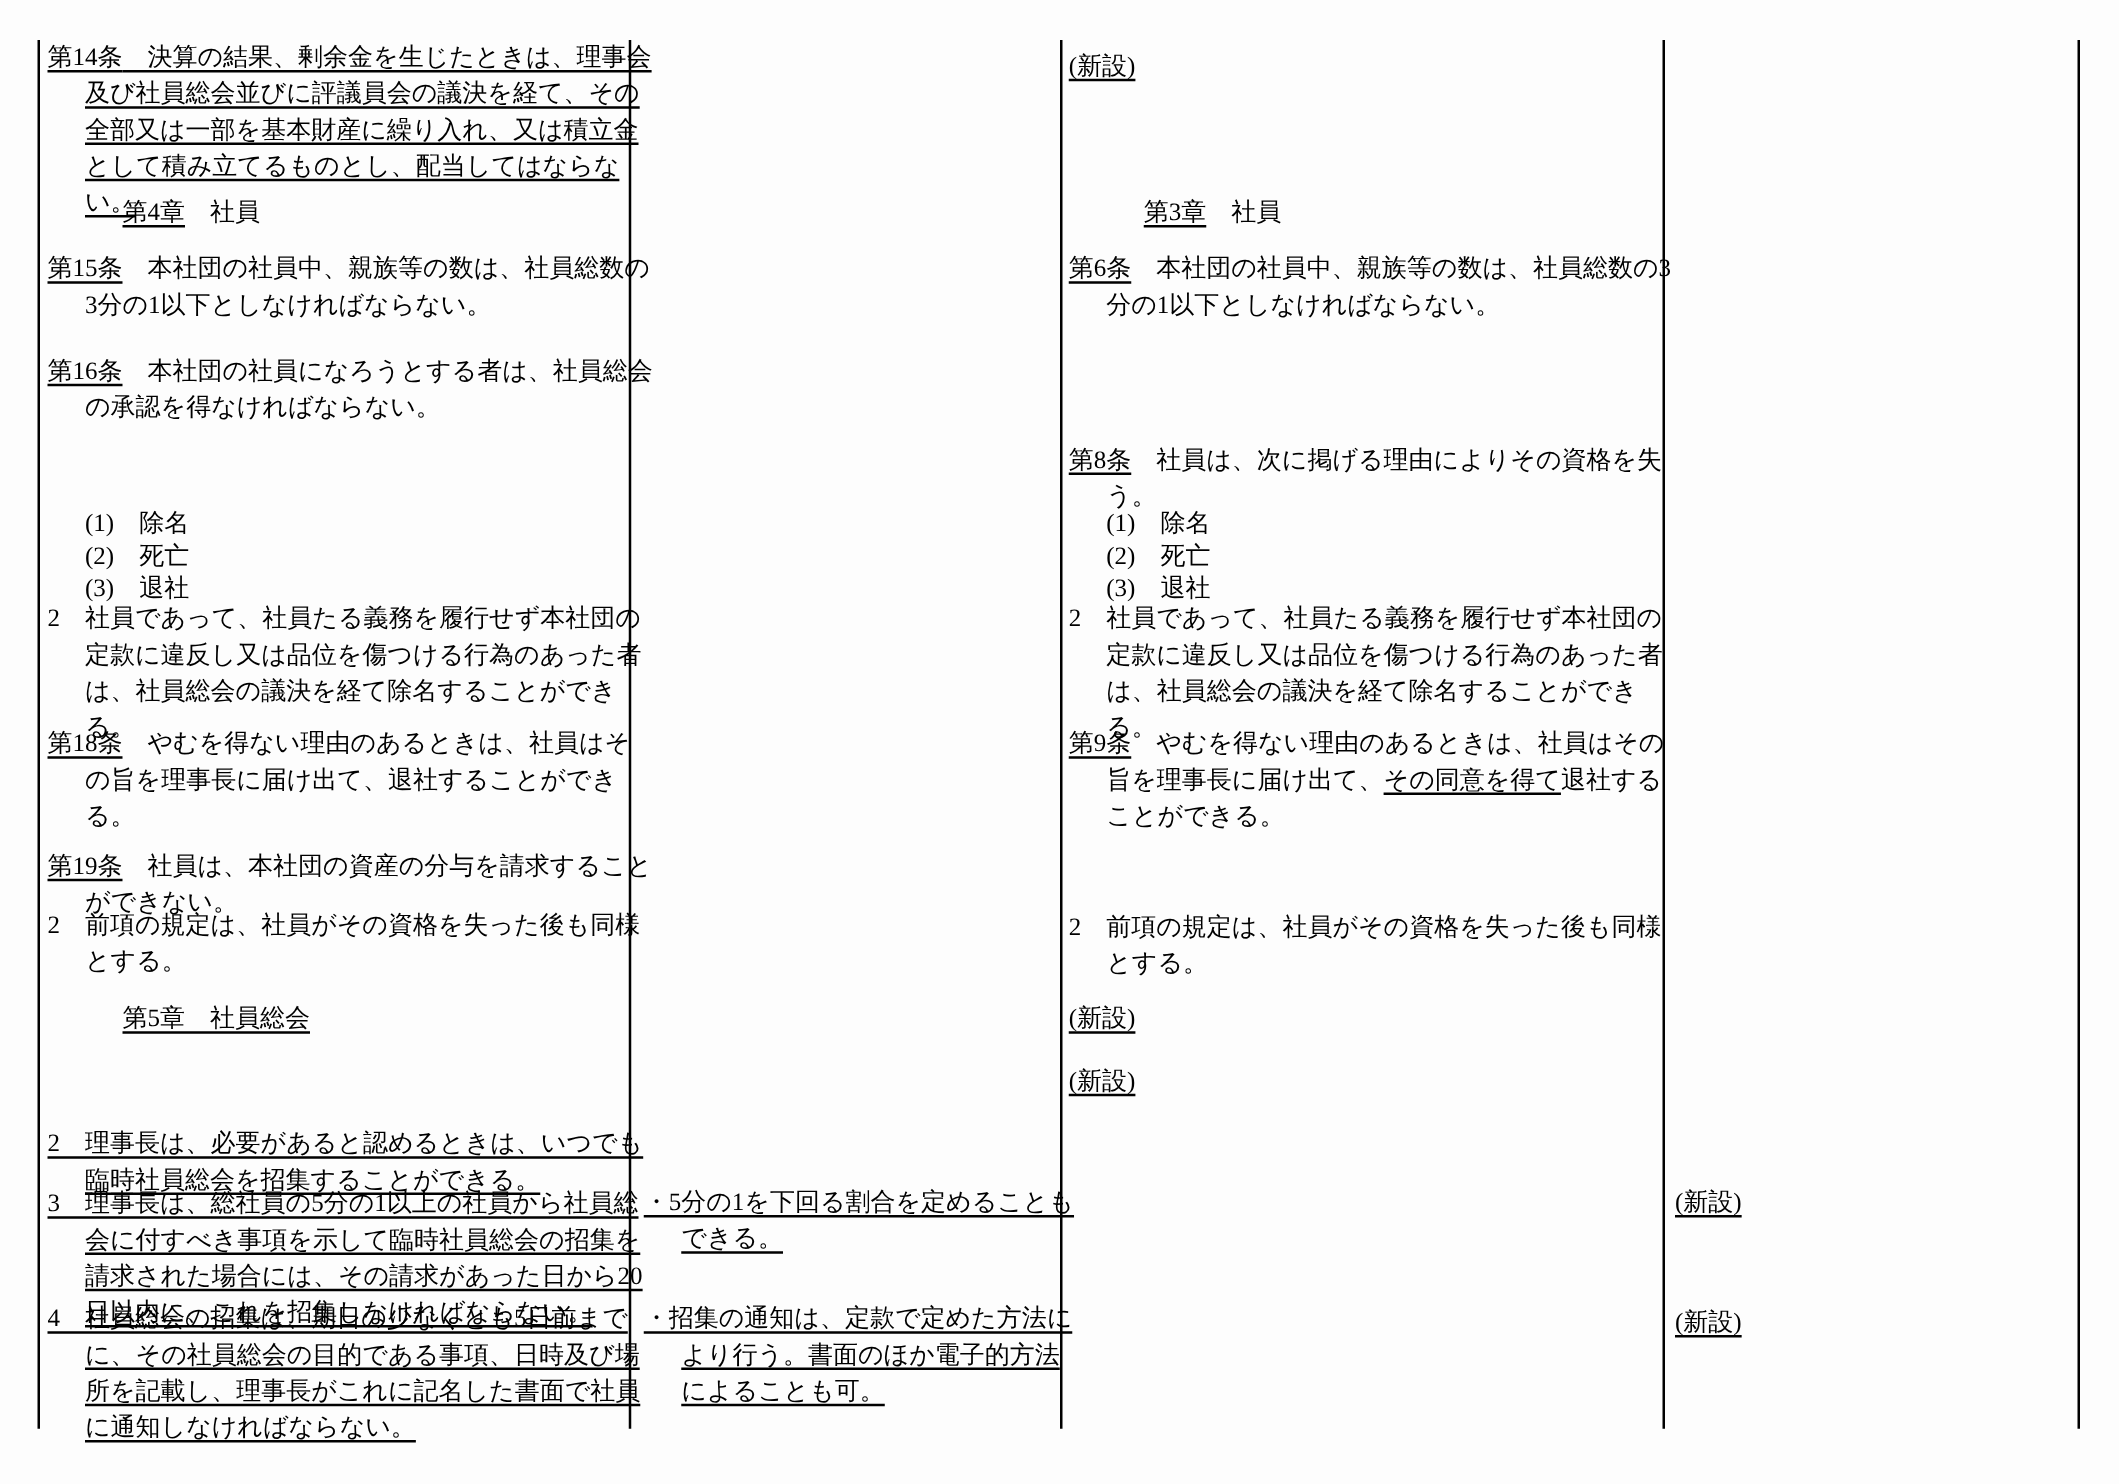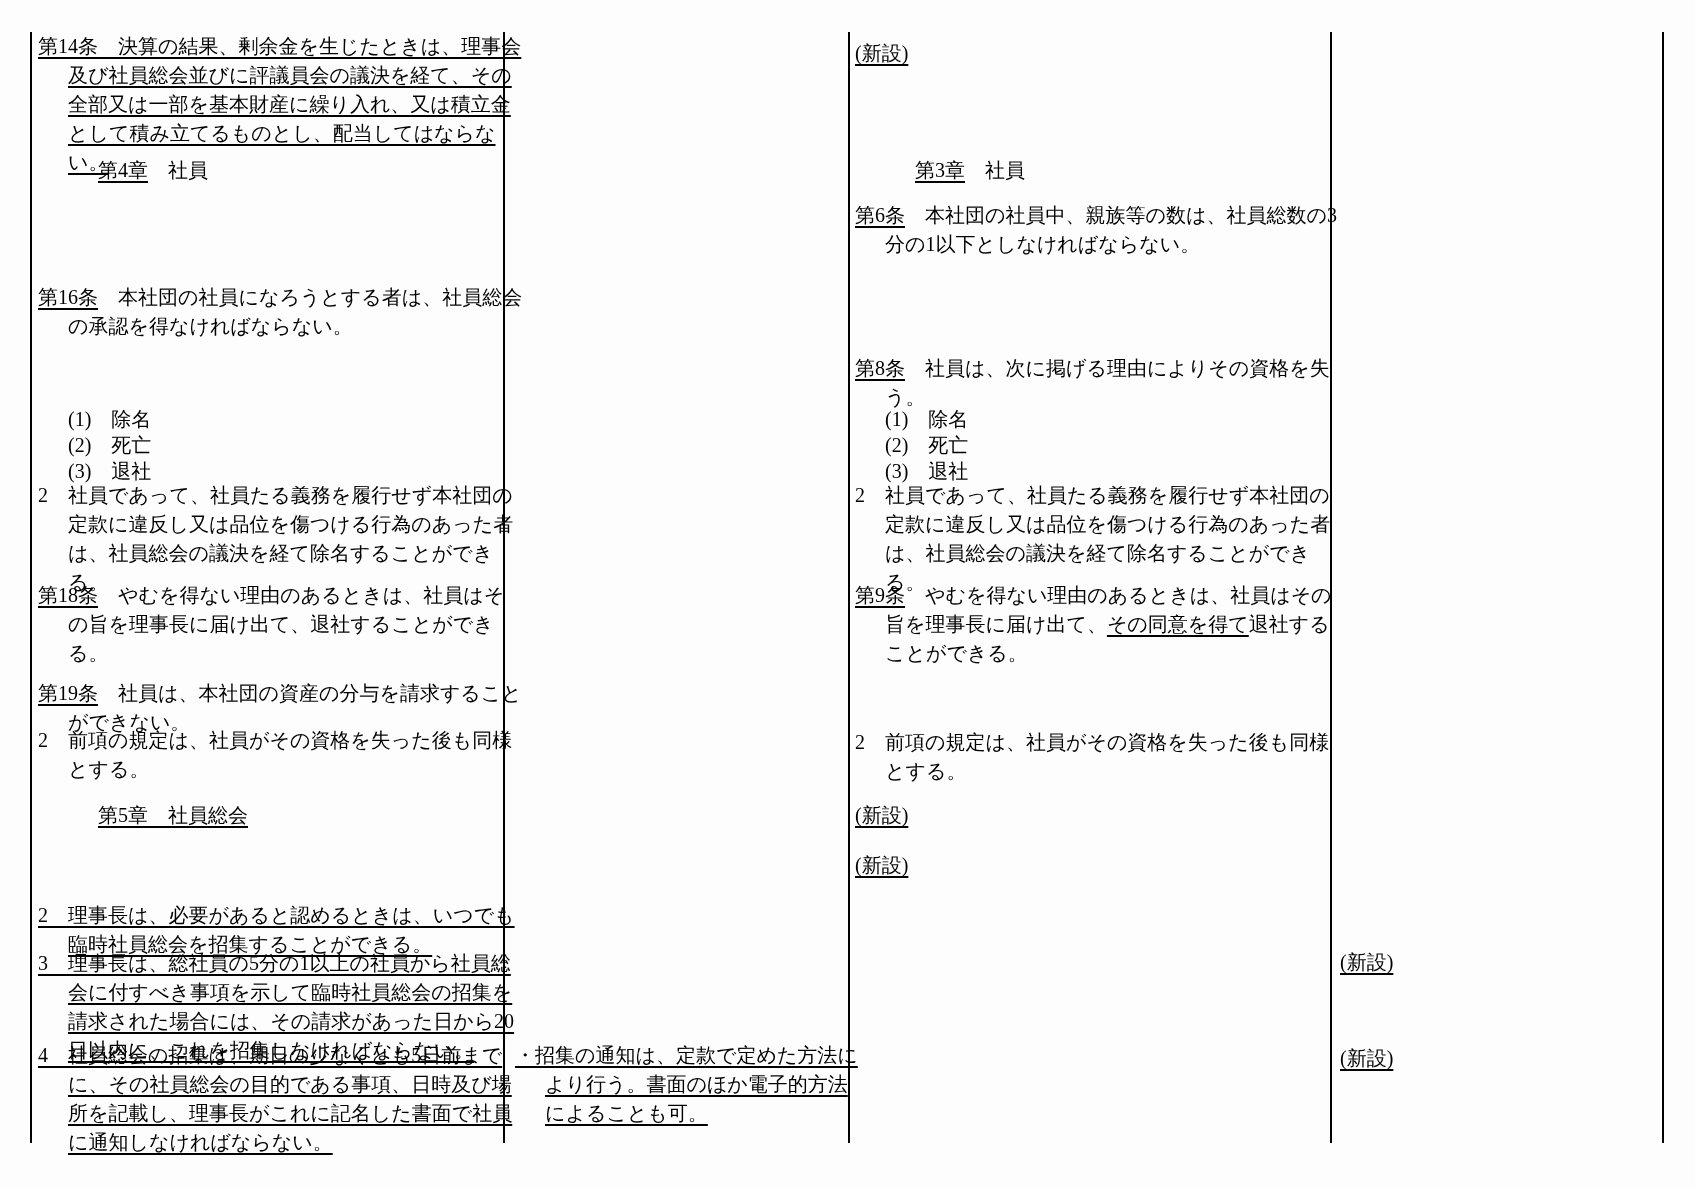--- a/index.html
+++ b/index.html
@@ -32,20 +32,23 @@
   <div class="vline" style="left:1632px"></div>
 
   <div class="block hang u c1" style="top:0px">
     <span>第14条</span><span>　決算の結果、剰余金を生じたときは、理事会及び社員総会並びに評議員会の議決を経て、その全部又は一部を基本財産に繰り入れ、又は積立金として積み立てるものとし、配当してはならない。</span>
   </div>
 
   <div class="block" style="top:124px;left:68px">
     <span class="u">第4章</span><span>　社員</span>
   </div>
 
+  <div class="block hang c1" style="top:169px">
+    <span class="u">第15条</span><span>　本社団の社員中、親族等の数は、社員総数の3分の1以下としなければならない。</span>
+  </div>
 
   <div class="block hang c1" style="top:251px">
     <span class="u">第16条</span><span>　本社団の社員になろうとする者は、社員総会の承認を得なければならない。</span>
   </div>
 
   <div class="block items" style="top:374px;left:38px">
     <div>(1)　除名</div>
     <div>(2)　死亡</div>
     <div>(3)　退社</div>
   </div>
@@ -71,20 +74,23 @@
   <div class="block hang u c1" style="top:869px">
     <span>2　理事長は、必要があると認めるときは、いつでも臨時社員総会を招集することができる。</span>
   </div>
   <div class="block hang u c1" style="top:917px">
     <span>3　理事長は、総社員の5分の1以上の社員から社員総会に付すべき事項を示して臨時社員総会の招集を請求された場合には、その請求があった日から20日以内に、これを招集しなければならない。</span>
   </div>
   <div class="block hang u c1" style="top:1009px">
     <span>4　社員総会の招集は、期日の少なくとも5日前までに、その社員総会の目的である事項、日時及び場所を記載し、理事長がこれに記名した書面で社員に通知しなければならない。</span>
   </div>
 
+  <div class="block hang u" style="top:916px;left:485px;width:315px">
+    <span>・5分の1を下回る割合を定めることもできる。</span>
+  </div>
   <div class="block hang u" style="top:1009px;left:485px;width:315px">
     <span>・招集の通知は、定款で定めた方法により行う。書面のほか電子的方法によることも可。</span>
   </div>
 
   <div class="block" style="top:7px;left:825px">
     <span class="u">(新設)</span>
   </div>
 
   <div class="block" style="top:124px;left:885px">
     <span class="u">第3章</span><span>　社員</span>

